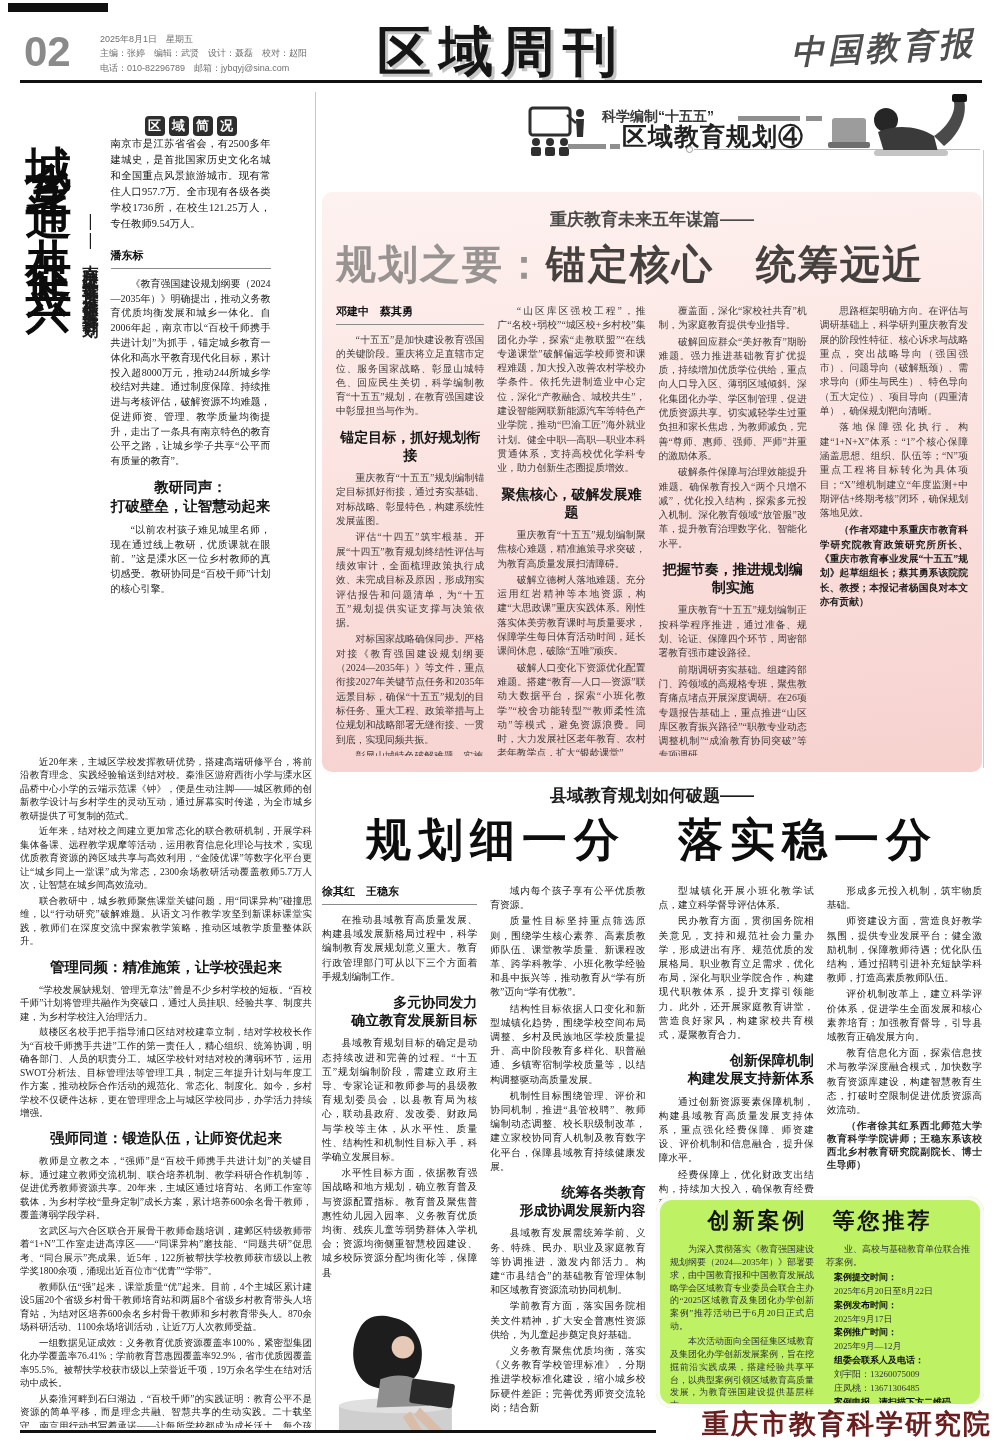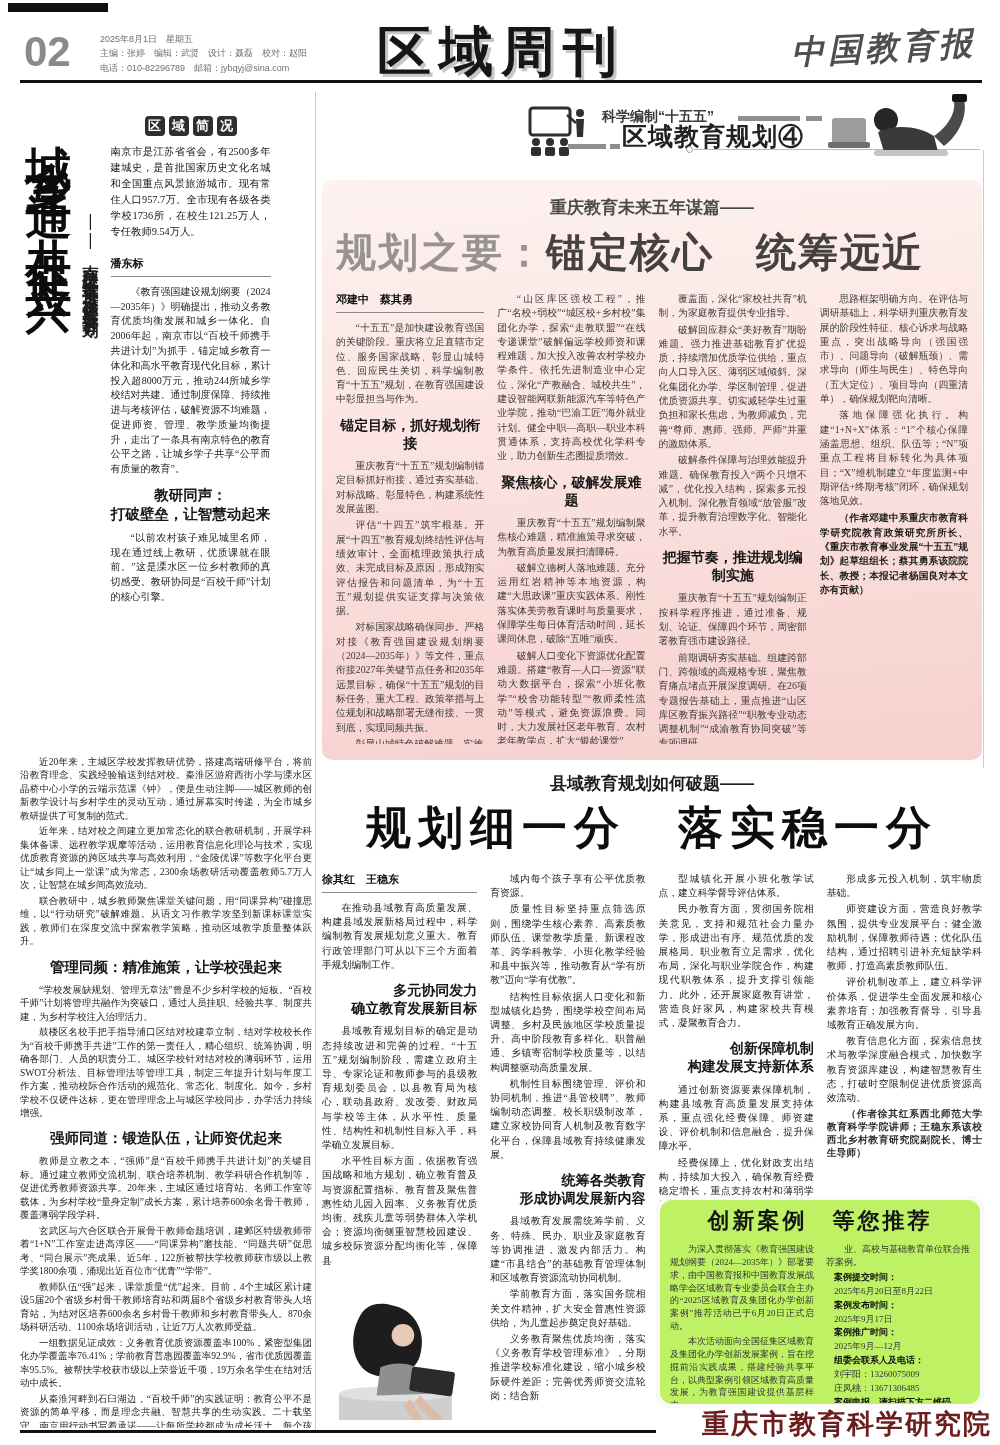--- a/index.html
+++ b/index.html
@@ -15,21 +15,21 @@
 .headrule{position:absolute;left:20px;top:80px;width:962px;height:3px;background:#111}
 .vdiv{position:absolute;left:315px;top:92px;width:1px;height:1340px;background:#c9c9c9}
 .rightline{position:absolute;left:983px;top:150px;width:1px;height:618px;background:#ccc}
 .bottomrule{position:absolute;left:20px;top:1430px;width:636px;height:3px;background:#111}
 
 .leftcol{position:absolute;left:20px;top:98px;width:292px;height:1332px;overflow:hidden}
 .left-top{display:flex;height:652px;overflow:hidden}
 .vhead{writing-mode:vertical-rl;font-family:"Liberation Sans",sans-serif;font-weight:900;font-size:46px;color:#0c0c0c;letter-spacing:16px;line-height:1.25;height:640px;padding-top:10px}
 .vsub{writing-mode:vertical-rl;font-size:16px;font-weight:600;color:#1c1c1c;letter-spacing:3px;margin-left:2px;padding-top:116px;height:640px}
 .left-narrow{width:160px;margin-left:10px;padding-top:18px}
-.brief-badges{text-align:center;margin-bottom:8px}
+.brief-badges{text-align:center;margin-bottom:0}
 .badge{display:inline-block;width:20px;height:20px;background:#2e2e2e;color:#fff;border-radius:4px;font-size:13px;line-height:20px;text-align:center;margin:0 2px;font-weight:700;font-family:"Liberation Sans",sans-serif}
 .brief-text{font-size:10.3px;line-height:1.55;text-align:justify;color:#161616;margin-bottom:16px}
 .left-narrow .para{font-size:10px;line-height:1.48}
 .left-wide{margin-top:6px;height:672px;overflow:hidden}
 .left-wide .para{font-size:9.5px;line-height:1.42}
 
 .para{text-indent:2em;text-align:justify;margin-bottom:2px;color:#222}
 .byline{font-family:"Liberation Sans",sans-serif;font-weight:700;font-size:11px;color:#111;border-bottom:1px solid #8a8a8a;padding-bottom:5px;margin-bottom:8px}
 .colhead{font-family:"Liberation Sans",sans-serif;font-weight:700;text-align:center;white-space:pre-line;margin:9px 0 7px;color:#161616;font-size:14px;line-height:1.3}
 .leftcol .colhead{text-align:center;font-size:14.5px}
@@ -43,21 +43,21 @@
 .sec-kicker{position:absolute;left:280px;top:16px;font-family:"Liberation Sans",sans-serif;font-weight:700;font-size:14px;color:#3a3a3a}
 .sec-title{position:absolute;left:300px;top:28px;font-family:"Liberation Sans",sans-serif;font-weight:900;font-size:25px;color:#222;letter-spacing:1px}
 .dash{position:absolute;background:#8f8f8f}
 .d1{left:416px;top:24px;width:62px;height:5px}
 .d2{left:484px;top:24px;width:16px;height:5px}
 .d3{left:246px;top:52px;width:38px;height:5px}.d3b{left:288px;top:52px;width:10px;height:5px}
 .sec-line{position:absolute;left:372px;top:57px;width:286px;height:1px;background:#bbb}
 .sec-line::before{content:'';position:absolute;left:-8px;top:-3px;width:5px;height:5px;border:1px solid #999;border-radius:50%;background:#fff}
 .reader{position:absolute;right:-2px;top:-4px}
 
-.pinkbox{position:relative;margin-top:0;width:660px;height:580px;border-radius:10px;background:linear-gradient(175deg,#fdf2f0 0%,#fce8e5 30%,#f9dcd9 65%,#f6d1ce 100%);padding:12px 14px 8px;overflow:hidden}
+.pinkbox{position:relative;margin-top:12px;width:660px;height:580px;border-radius:10px;background:linear-gradient(175deg,#fdf2f0 0%,#fce8e5 30%,#f9dcd9 65%,#f6d1ce 100%);padding:12px 14px 8px;overflow:hidden}
 .main-kicker{text-align:center;font-family:"Liberation Sans",sans-serif;font-weight:700;font-size:17px;color:#4a4a4a;margin-top:4px}
 .main-headline{text-align:left;font-family:"Liberation Sans",sans-serif;font-weight:900;font-size:40px;letter-spacing:2px;margin:6px 0 12px}
 .hl-prefix{color:#979390}
 .hl-main{color:#45413e}
 .cols4{display:grid;grid-template-columns:repeat(4,1fr);gap:13px;height:452px;overflow:hidden}
 .cols4>div{overflow:hidden}
 .pinkbox .para{font-size:9.8px;line-height:1.46;color:#3a3a3a}
 .pinkbox .note{font-size:9.8px;line-height:1.46;color:#1f1f1f}
 
 .second{margin-top:12px}

